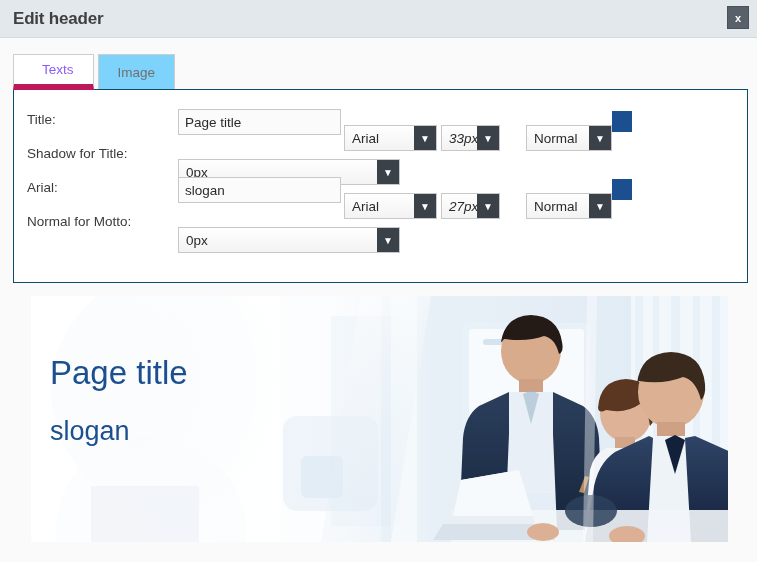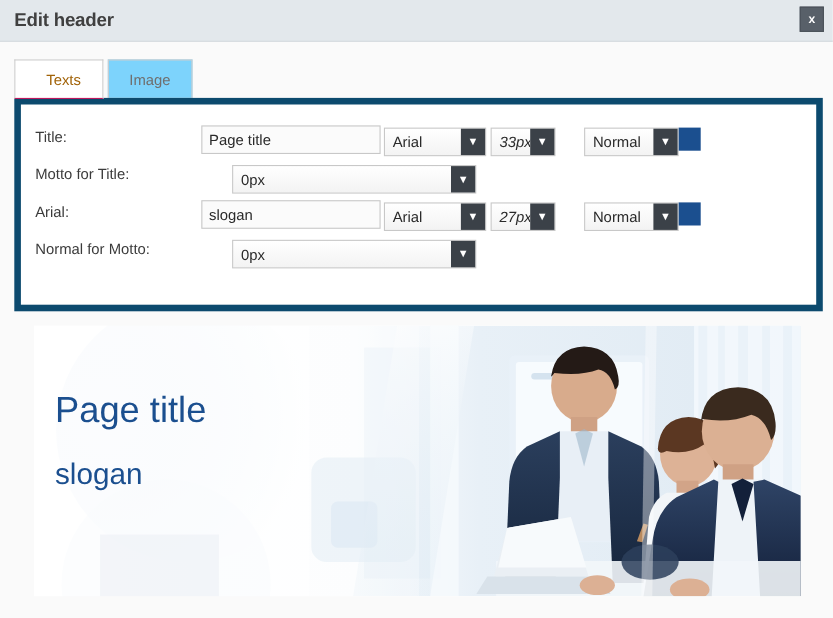--- a/index.html
+++ b/index.html
@@ -51,38 +51,38 @@
     height: 36px;
     padding: 0 19px;
     display: flex; align-items: center;
     font-size: 13.5px;
     border: 1px solid #cdcdcd;
     cursor: pointer;
     position: relative;
   }
   .tab.active {
     background: #ffffff;
-    color: #a16207;
-    border-bottom: 1px solid #be185d;
+    color: #8b5cf6;
+    border-bottom: 6px solid #be185d;
     z-index: 3;
     padding-left: 28px;
   }
   .tab.inactive {
     background: #7dd3fc;
     color: #6f6f6f;
     margin-left: 4px;
     border-bottom: 1px solid #cdcdcd;
   }
 
   
   .form-panel {
     position: absolute; left: 13px; top: 50px;
     width: 735px; height: 194px;
     background: #ffffff;
-    border: 6px solid #0c4a6e;
+    border: 1px solid #0c4a6e;
     z-index: 1;
   }
 
   .form-row {
     position: absolute;
     left: 0; width: 100%;
     height: 26px;
   }
   .row-1 { top: 19px; }
   .row-2 { top: 53px; }
@@ -104,21 +104,21 @@
     background: #fbfbfb;
     font-family: "Liberation Sans", sans-serif;
     font-size: 13.5px;
     color: #2a2a2a;
     padding: 0 6px;
     outline: none;
   }
 
   
   .select {
-    position: absolute; top: 2px;
+    position: absolute; top: 16px;
     height: 26px;
     border: 1px solid #c8c8c8;
     background: linear-gradient(#ffffff, #f3f3f3);
     display: flex; align-items: center;
     cursor: pointer;
   }
   .select-value {
     flex: 1;
     padding-left: 7px;
     font-size: 13.5px;
@@ -132,21 +132,21 @@
     color: #ffffff;
     font-size: 10px;
     display: flex; align-items: center; justify-content: center;
     flex: none;
     cursor: pointer;
   }
 
   .sel-font  { left: 330px; width: 93px; }
   .sel-size  { left: 427px; width: 59px; font-style: italic; }
   .sel-style { left: 512px; width: 86px; }
-  .sel-shadow{ left: 164px; width: 222px; margin-left: 28px; }
+  .sel-shadow{ left: 164px; width: 222px; }
 
   .color-swatch {
     position: absolute;
     left: 598px; top: 2px;
     width: 20px; height: 21px;
     cursor: pointer;
   }
 
   
   .preview {
@@ -205,21 +205,21 @@
         <span class="select-arrow">▼</span>
       </div>
       <div class="select sel-style">
         <span class="select-value">Normal</span>
         <span class="select-arrow">▼</span>
       </div>
       <div class="color-swatch" style="background: rgb(27, 79, 143);"></div>
     </div>
 
     <div class="form-row row-2">
-      <div class="field-label">Motto for Title:</div>
+      <div class="field-label">Shadow for Title:</div>
       <div class="select sel-shadow">
         <span class="select-value">0px</span>
         <span class="select-arrow">▼</span>
       </div>
     </div>
 
     <div class="form-row row-3">
       <div class="field-label">Arial:</div>
       <input class="text-input" type="text" value="slogan" style="">
       <div class="select sel-font">

